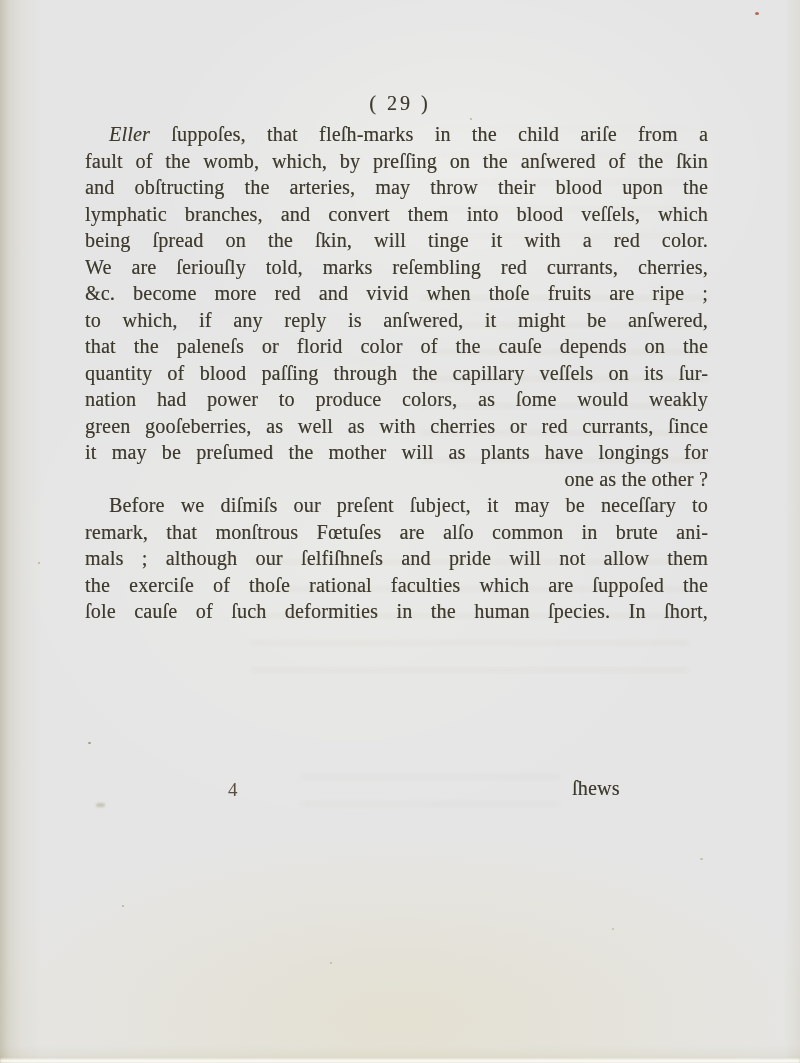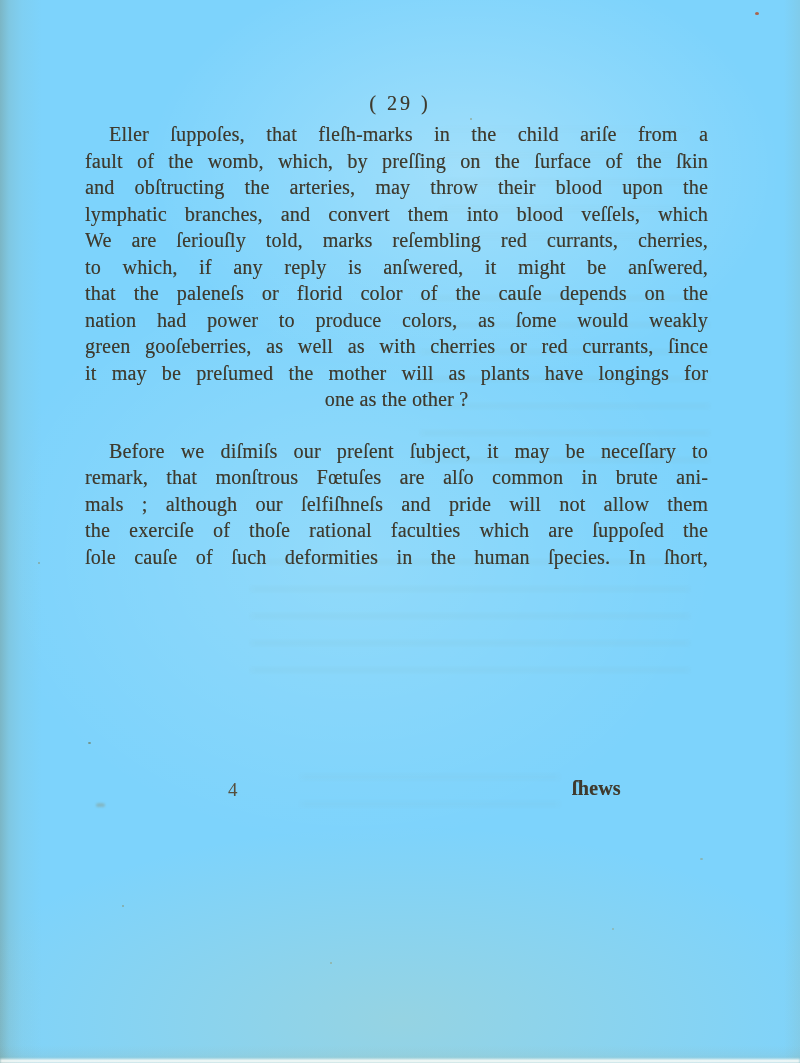--- a/index.html
+++ b/index.html
@@ -5,21 +5,21 @@
   html, body { margin: 0; padding: 0; }
   body {
     width: 800px; height: 1063px;
     background: #f6f2b2;
     position: relative;
     overflow: hidden;
     font-family: "Liberation Serif", "DejaVu Serif", serif;
   }
   .page {
     position: absolute; inset: 0;
-    background: #7dd3fc;
+    background: #e5e5e5;
   }
   
   .mottle {
     position: absolute; inset: 0; pointer-events: none;
     background:
       radial-gradient(ellipse 440px 300px at 58% 16%, rgba(255,255,247,0.28), rgba(255,255,247,0) 72%),
       radial-gradient(ellipse 520px 420px at 44% 52%, rgba(255,255,240,0.16), rgba(255,255,240,0) 70%),
       radial-gradient(ellipse 600px 260px at 50% 96%, rgba(222,211,150,0.25), rgba(222,211,150,0) 75%),
       linear-gradient(90deg, rgba(118,106,55,0.28) 0px, rgba(140,128,70,0.14) 9px, rgba(160,148,90,0.06) 22px, rgba(0,0,0,0) 42px),
       linear-gradient(270deg, rgba(150,138,80,0.10) 0px, rgba(0,0,0,0) 16px),
@@ -61,60 +61,62 @@
   }
   .page-number {
     position: absolute; top: 92px; left: 4px; width: 792px;
     text-align: center;
     font-size: 20px; letter-spacing: 3px;
   }
   .text-block {
     position: absolute; left: 85px; top: 121px; width: 623px;
     font-size: 20px;
   }
-  .para + .para { margin-top: 25px; }
+  .para + .para { }
   .line {
     height: 26.5px; line-height: 26.5px;
     white-space: normal;
-    text-align: center;
+    text-align: right;
   }
   .line.just { text-align: justify; text-align-last: justify; }
   .line.indent { text-indent: 24px; }
-  .it { }
+  .it { font-style: italic; }
   .footer-sig {
     position: absolute; left: 228px; top: 779px;
     font-size: 19px; color: #564f3c;
   }
   .footer-catchword {
     position: absolute; left: 572px; top: 777px;
     font-size: 20px;
-    font-weight: bold;
   }
 </style>
 </head>
 <body>
 
 <div class="page">
   <div class="mottle"></div>
   <div class="ghost g4"></div>
   <div class="ghost g1"></div>
   <div class="ghost g2"></div>
   <div class="ghost g3"></div>
 
   <div class="page-number ink">( 29 )</div>
 
   <div class="text-block ink">
       <div class="para">
         <div class="line just indent"><span class="it">Eller</span><span> ſuppoſes, that fleſh-marks in the child ariſe from a</span></div>
-        <div class="line just"><span>fault of the womb, which, by preſſing on the ſurface of the ſkin</span></div>
+        <div class="line just"><span>fault of the womb, which, by preſſing on the anſwered of the ſkin</span></div>
         <div class="line just"><span>and obſtructing the arteries, may throw their blood upon the</span></div>
         <div class="line just"><span>lymphatic branches, and convert them into blood veſſels, which</span></div>
+        <div class="line just"><span>being ſpread on the ſkin, will tinge it with a red color.</span></div>
         <div class="line just"><span>We are ſeriouſly told, marks reſembling red currants, cherries,</span></div>
+        <div class="line just"><span>&amp;c. become more red and vivid when thoſe fruits are ripe ;</span></div>
         <div class="line just"><span>to which, if any reply is anſwered, it might be anſwered,</span></div>
         <div class="line just"><span>that the paleneſs or florid color of the cauſe depends on the</span></div>
+        <div class="line just"><span>quantity of blood paſſing through the capillary veſſels on its ſur-</span></div>
         <div class="line just"><span>nation had power to produce colors, as ſome would weakly</span></div>
         <div class="line just"><span>green gooſeberries, as well as with cherries or red currants, ſince</span></div>
         <div class="line just"><span>it may be preſumed the mother will as plants have longings for</span></div>
         <div class="line"><span>one as the other ?</span></div>
       </div>
       <div class="para">
         <div class="line just indent"><span>Before we diſmiſs our preſent ſubject, it may be neceſſary to</span></div>
         <div class="line just"><span>remark, that monſtrous Fœtuſes are alſo common in brute ani-</span></div>
         <div class="line just"><span>mals ; although our ſelfiſhneſs and pride will not allow them</span></div>
         <div class="line just"><span>the exerciſe of thoſe rational faculties which are ſuppoſed the</span></div>

